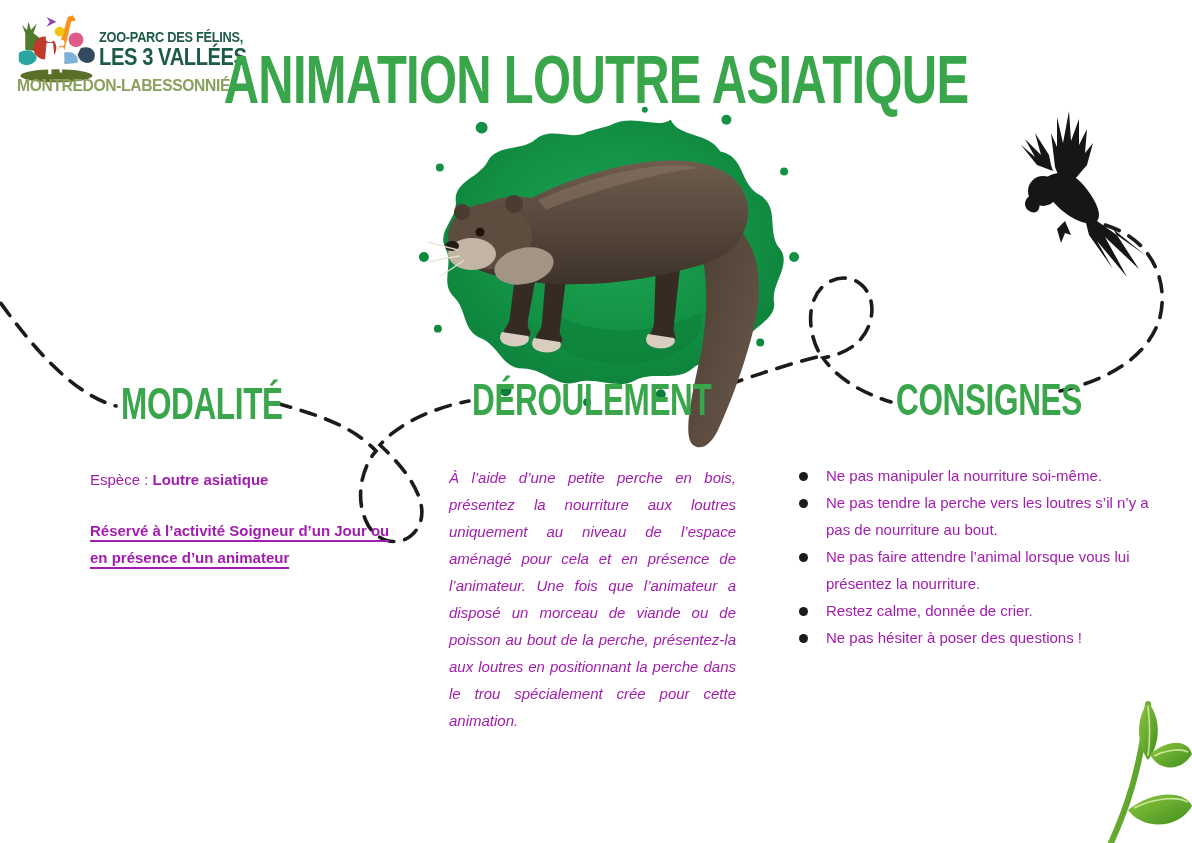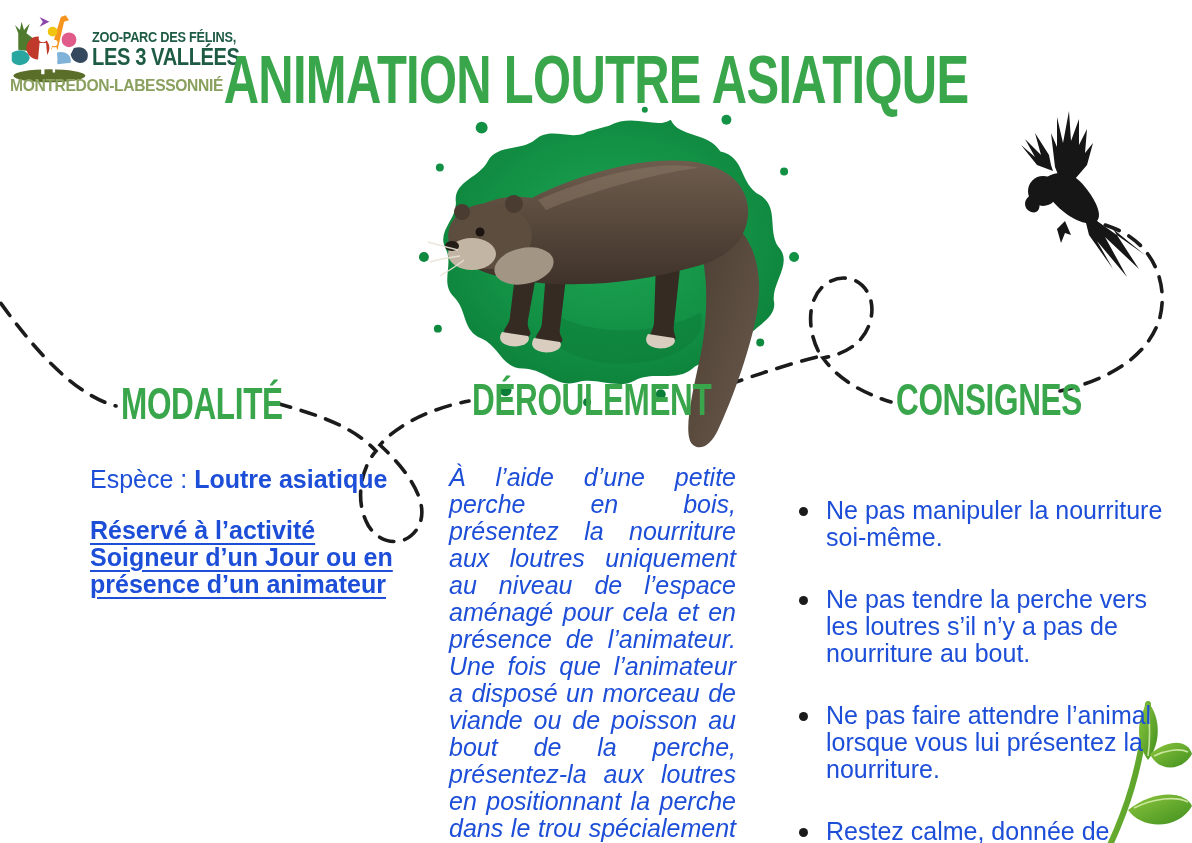--- a/index.html
+++ b/index.html
@@ -1,50 +1,50 @@
 <!DOCTYPE html>
 <html><head>
 <meta charset="utf-8">
 <style>
   html,body{margin:0;padding:0;background:#888;}
   .page{
     position:relative;width:1192px;height:843px;background:#ffffff;
     overflow:hidden;font-family:"Liberation Sans",sans-serif;color:#2e2e2e;
   }
   
-  .logo{position:absolute;left:10px;top:12px;width:218px;height:92px;}
+  .logo{position:absolute;left:17px;top:12px;width:218px;height:92px;}
   .logo .l1{position:absolute;left:82px;top:17px;font-size:14.5px;font-weight:bold;
     color:#1e5b45;transform:scaleX(.88);transform-origin:left;white-space:nowrap;letter-spacing:-.3px;}
   .logo .l2{position:absolute;left:82px;top:31px;font-size:24px;font-weight:bold;
     color:#1e5b45;transform:scaleX(.84);transform-origin:left;white-space:nowrap;letter-spacing:-.5px;}
   .logo .l3{position:absolute;left:0px;top:64px;font-size:17px;font-weight:bold;
     color:#8aa05e;transform:scaleX(.92);transform-origin:left;white-space:nowrap;letter-spacing:-.4px;}
   .title{
     position:absolute;left:0;right:0;top:40px;text-align:center;margin:0;
     font-size:68px;font-weight:bold;color:#3aa64c;letter-spacing:-1px;
     transform:scaleX(.72);white-space:nowrap;z-index:6;
   }
   
   .col-head{position:absolute;margin:0;font-size:45px;font-weight:bold;color:#3aa64c;
     transform:scaleX(.70);transform-origin:left;white-space:nowrap;letter-spacing:-.5px;z-index:6;}
   #h-modalite{left:121px;top:378px;}
   #h-deroulement{left:472px;top:374px;}
   #h-consignes{left:896px;top:374px;}
   
-  .body-txt{font-size:25px;line-height:27px;color:#1d4ed8;}
+  .body-txt{font-size:15px;line-height:27px;color:#a21caf;}
   .col-modalite{position:absolute;left:90px;top:466px;width:308px;z-index:6;}
   .col-modalite p{margin:0 0 24px 0;}
   .col-modalite .val{font-weight:bold;}
   .col-modalite .note{font-weight:bold;text-decoration:underline;
     text-decoration-thickness:1.5px;text-underline-offset:4px;margin-top:1px;}
   .col-deroulement{position:absolute;left:449px;top:464px;width:287px;text-align:justify;z-index:6;}
   .col-deroulement p{margin:0;font-style:italic;}
   .col-consignes{position:absolute;left:795px;top:462px;width:368px;z-index:6;}
   .col-consignes ul{list-style:none;margin:0;padding:0;}
-  .col-consignes li{position:relative;padding-left:31px;margin-top:35px;}
+  .col-consignes li{position:relative;padding-left:31px;}
   .col-consignes li::before{content:"";position:absolute;left:4px;top:10px;width:9px;height:9px;
     border-radius:50%;background:#1b1b1b;}
   
   .layer{position:absolute;z-index:1;}
   #splash{left:410px;top:106px;width:398px;height:302px;z-index:2;}
   #trail{left:0;top:0;width:1192px;height:843px;z-index:3;}
   #otter{left:428px;top:142px;width:366px;height:316px;z-index:4;}
   #parrot{left:995px;top:103px;width:152px;height:185px;z-index:4;}
   #plant{left:1082px;top:688px;width:112px;height:157px;z-index:5;}
 </style>

